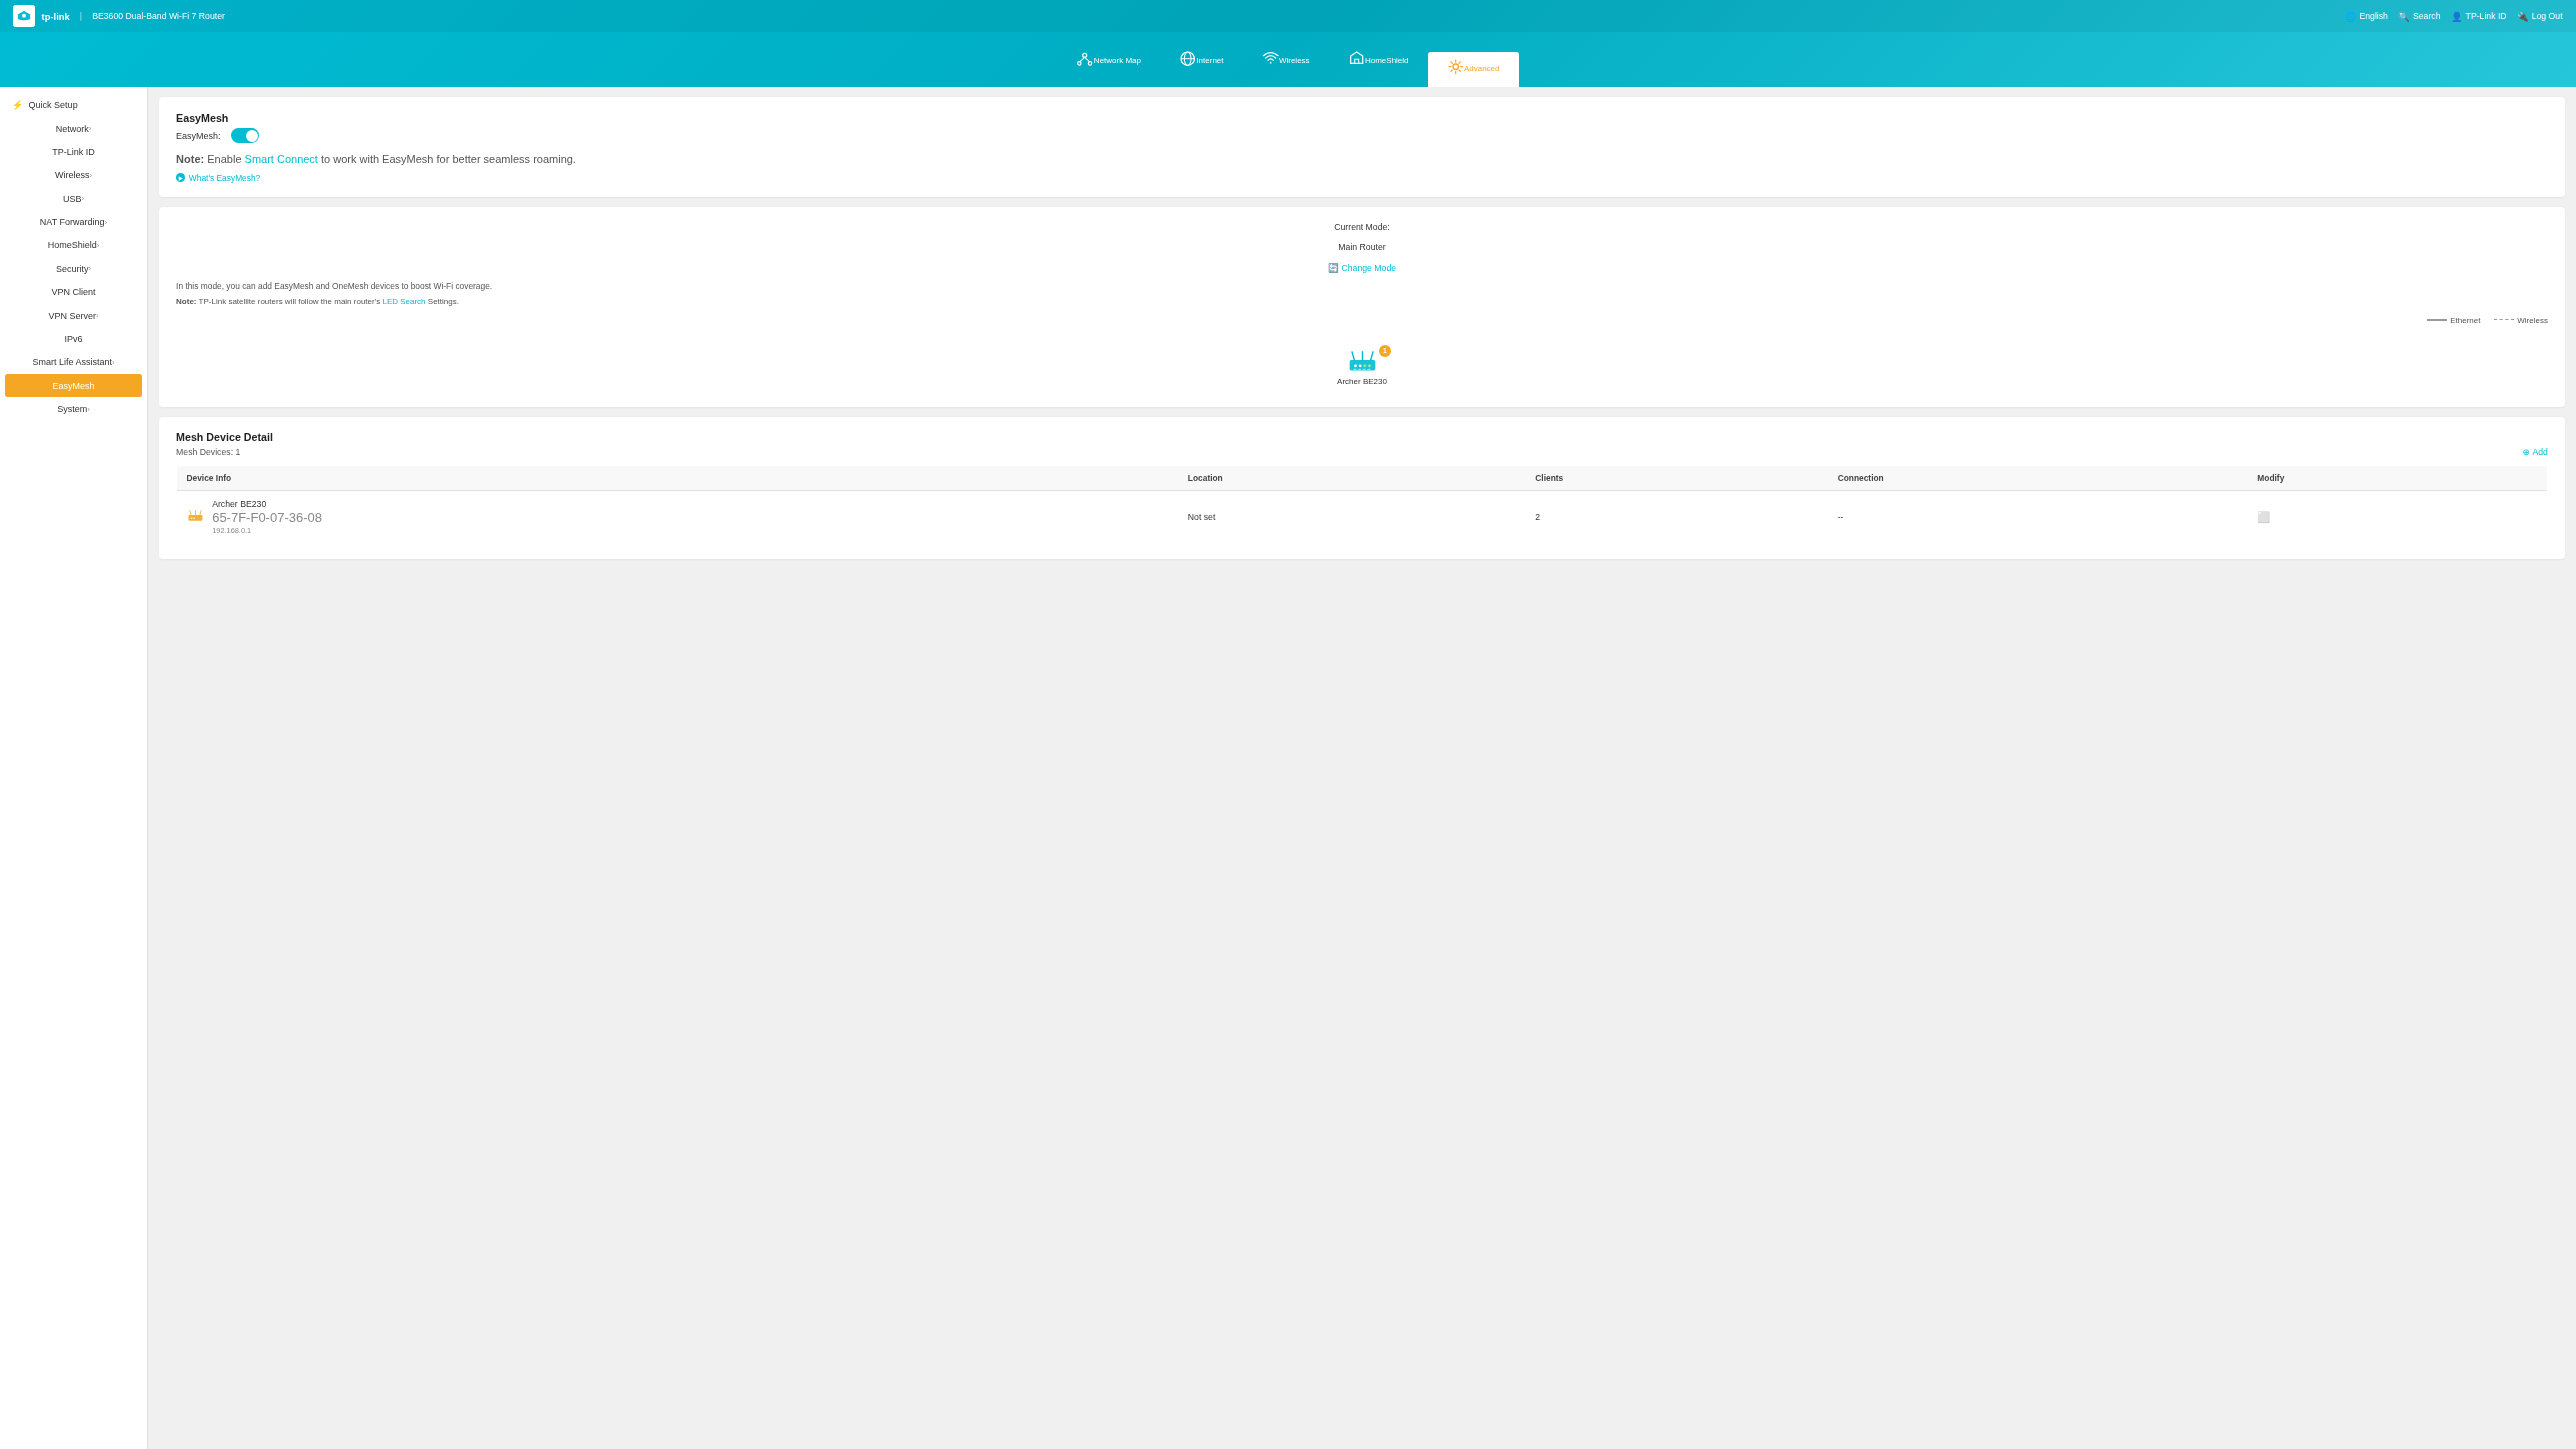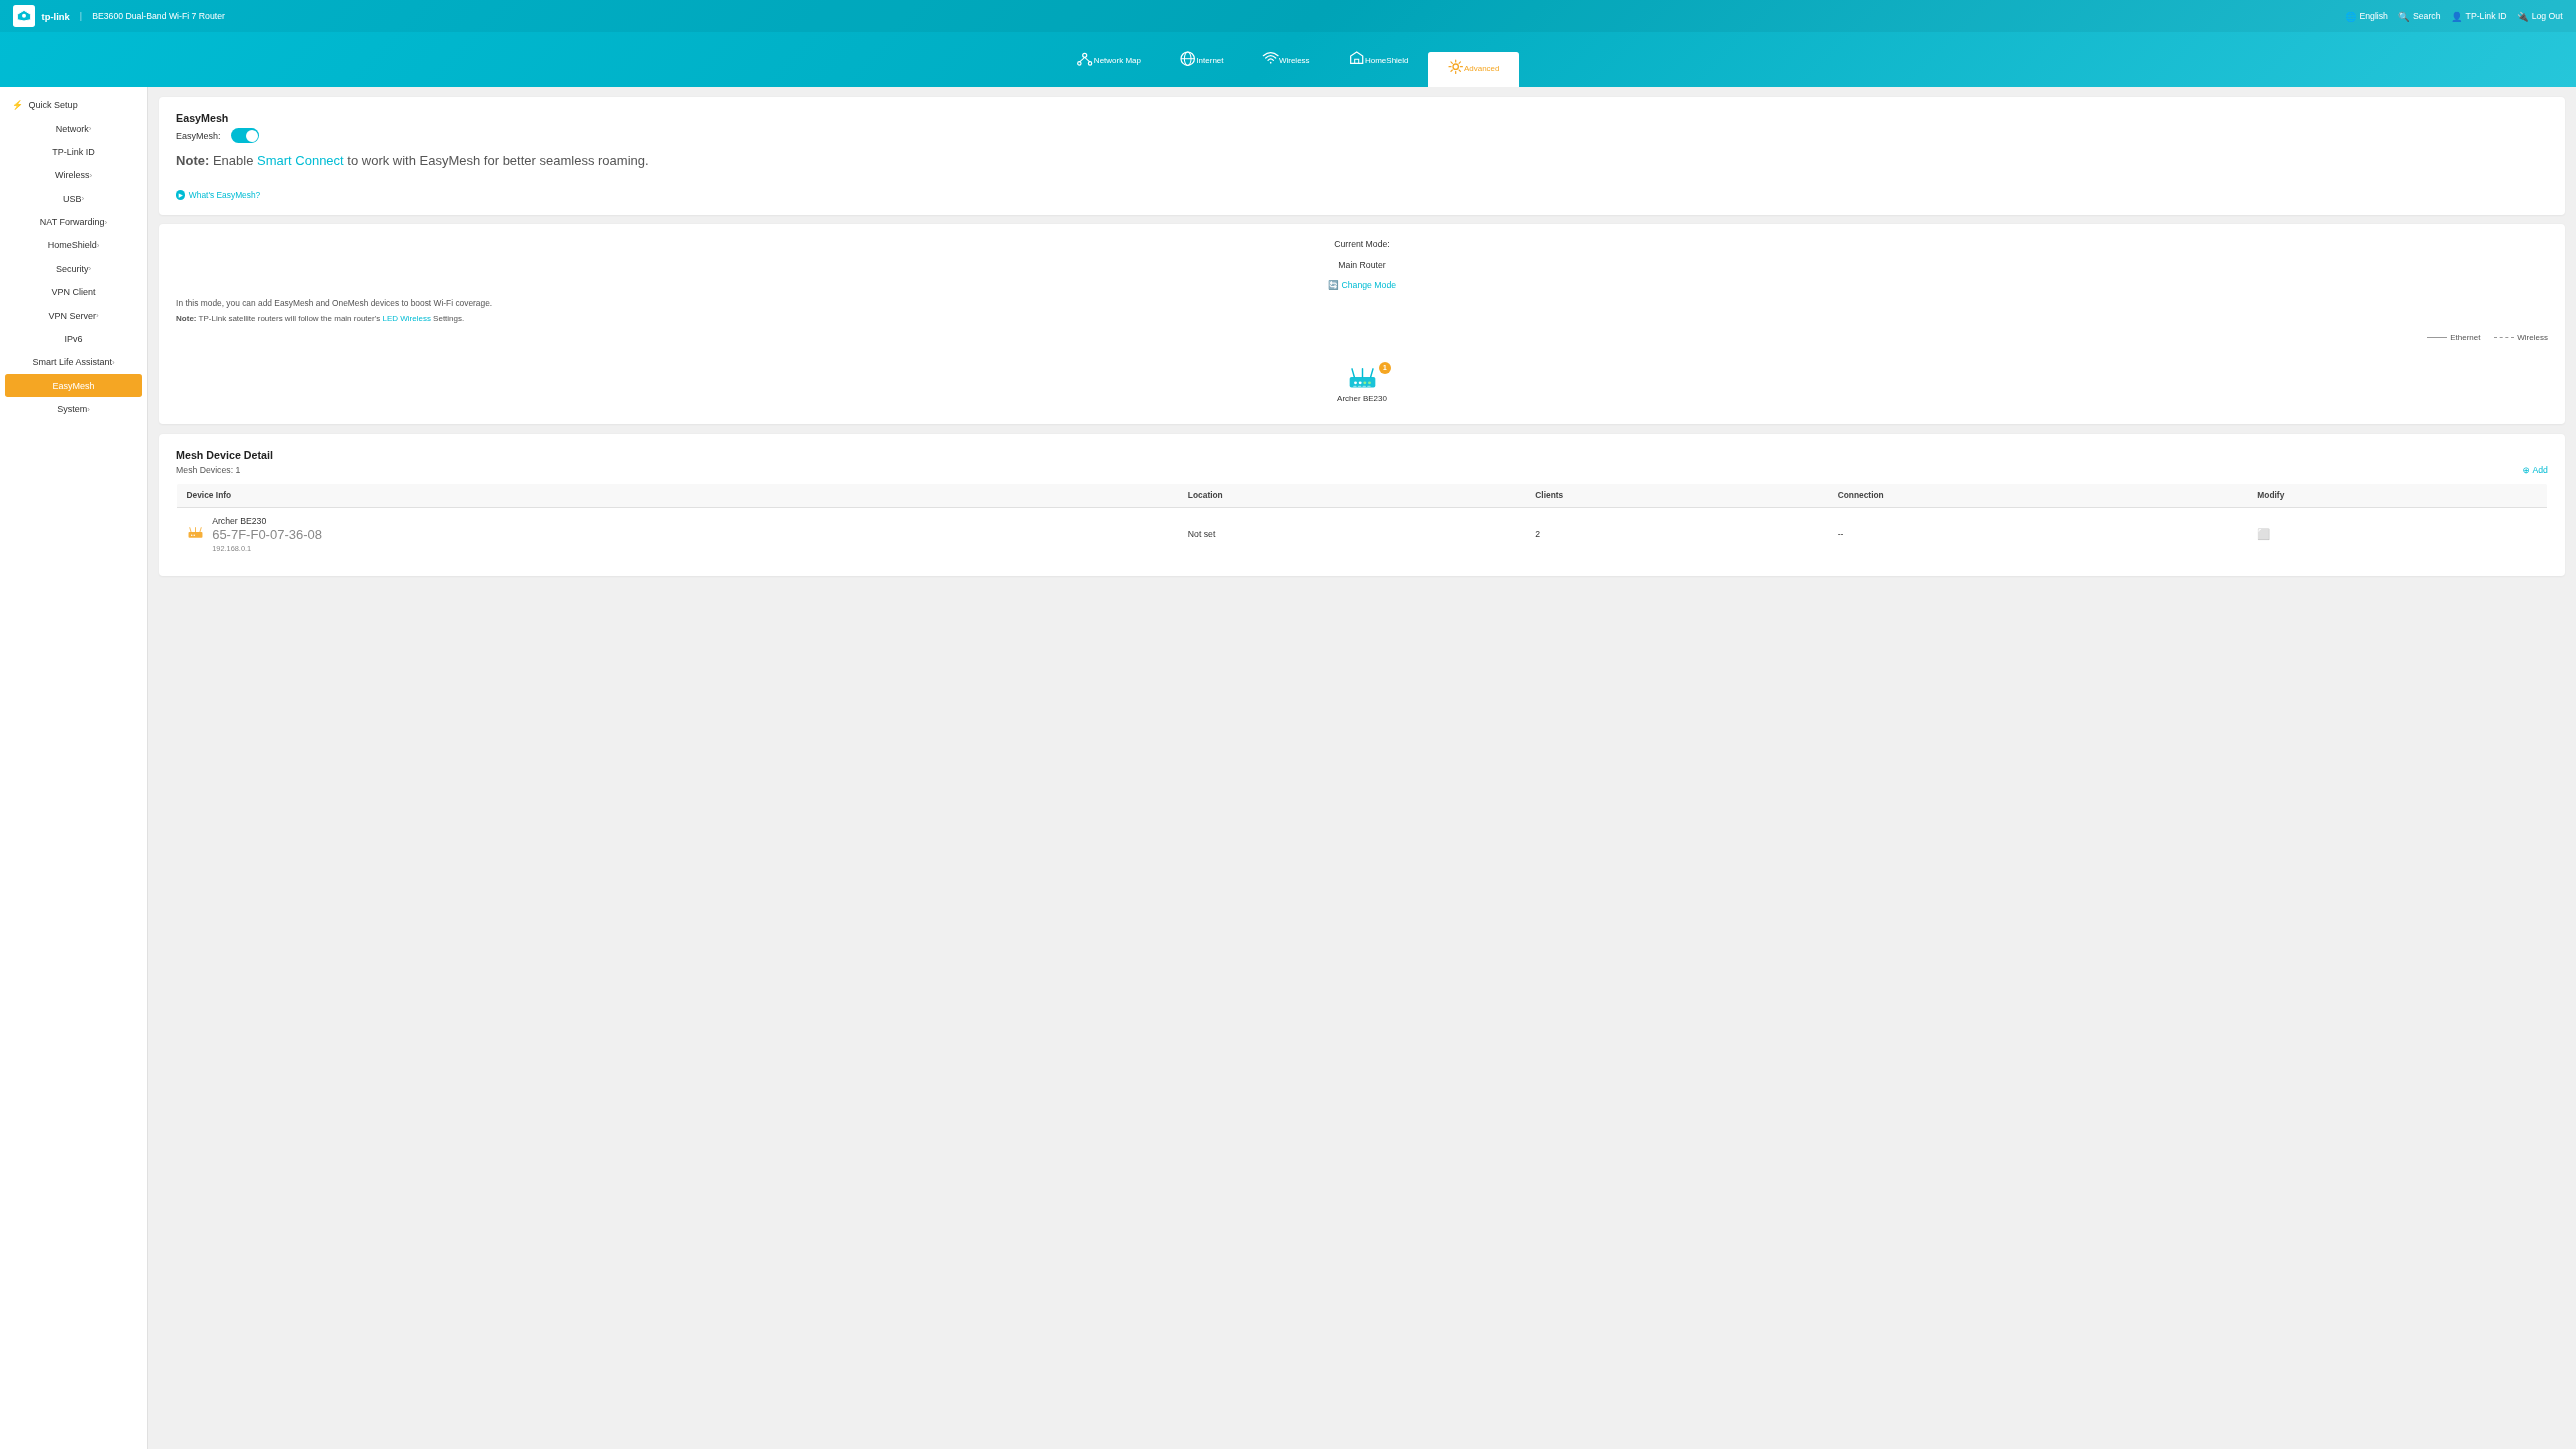--- a/index.html
+++ b/index.html
@@ -194,23 +194,23 @@
       width: 12px;
       height: 12px;
       left: 14.8px;
       top: 1.3px;
       background: white;
       border-radius: 50%;
       transition: 0.3s;
     }
 
     .note-text {
-      font-size: 13px;
+      font-size: 11px;
       color: #555;
-      margin-bottom: 18px;
+      margin-bottom: 4px;
       line-height: 1.6;
     }
     .link-text {
       color: #00bcd4;
       cursor: pointer;
       text-decoration: none;
     }
     .what-easymesh {
       display: flex;
       align-items: center;
@@ -577,21 +577,21 @@
         <span class="mode-value">Main Router</span>
         <a class="change-mode-btn">
           <span>🔄</span>
           <span>Change Mode</span>
         </a>
       </div>
 
       <div class="mode-desc">In this mode, you can add EasyMesh and OneMesh devices to boost Wi-Fi coverage.</div>
 
       <div class="note-row">
-        <strong>Note:</strong> TP-Link satellite routers will follow the main router's <a class="link-text">LED Wireless</a> Settings.
+        <strong>Note:</strong> TP-Link satellite routers will follow the main router's <a class="link-text">LED Search</a> Settings.
       </div>
 
       <div class="legend">
         <div class="legend-item">
           <div class="legend-line-eth"></div>
           <span>Ethernet</span>
         </div>
         <div class="legend-item">
           <div class="legend-line-wl"></div>
           <span>Wireless</span>

